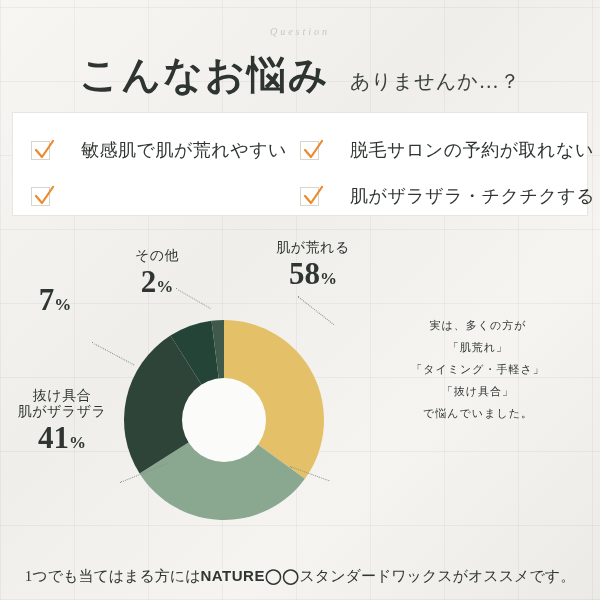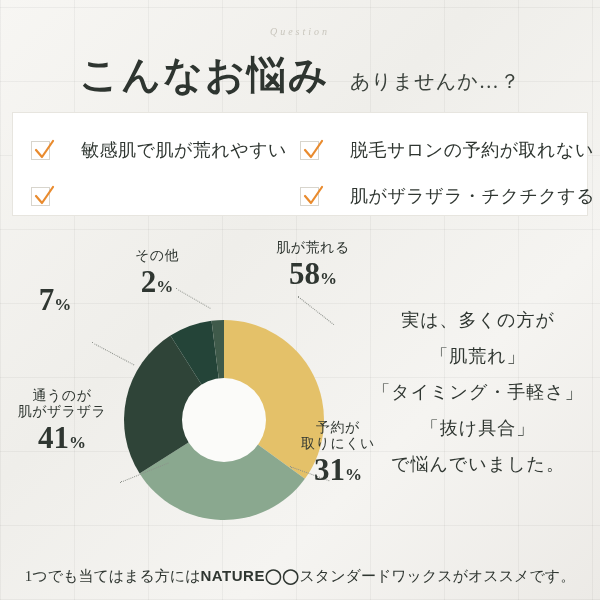--- a/index.html
+++ b/index.html
@@ -136,25 +136,25 @@
     display: block;
   }
   .lbl .pct {
     font-size: 17px;
     font-weight: bold;
   }
   
   #summary {
     position: absolute;
     left: 372px;
-    top: 76px;
+    top: 88px;
     width: 212px;
     text-align: center;
     font-family: "Liberation Serif", serif;
-    font-size: 18px;
+    font-size: 11px;
     color: #2f3631;
     line-height: 2.0;
     letter-spacing: 1px;
   }
   #summary div { white-space: nowrap; }
   
   #footer {
     position: absolute;
     left: 0;
     bottom: 14px;
@@ -250,30 +250,25 @@
     <div class="lbl" style="left:112px; top:22px; width:90px;">
       <span class="cap">その他</span>
       <span class="val"><span>2</span><span class="pct">%</span></span>
     </div>
 
     <div class="lbl" style="left:8px; top:56px; width:94px;">
       <span class="val"><span>7</span><span class="pct">%</span></span>
     </div>
 
     <div class="lbl" style="left:4px; top:162px; width:116px;">
-      <span class="cap">通うのが</span>
+      <span class="cap">抜け具合</span>
       <span class="cap">肌がザラザラ</span>
       <span class="val"><span>41</span><span class="pct">%</span></span>
     </div>
 
-    <div class="lbl" style="left:286px; top:194px; width:104px;">
-      <span class="cap">予約が</span>
-      <span class="cap">取りにくい</span>
-      <span class="val"><span>31</span><span class="pct">%</span></span>
-    </div>
 
     <div id="summary">
       <div>実は、多くの方が</div>
       <div>「肌荒れ」</div>
       <div>「タイミング・手軽さ」</div>
       <div>「抜け具合」</div>
       <div>で悩んでいました。</div>
     </div>
   </div>
 

